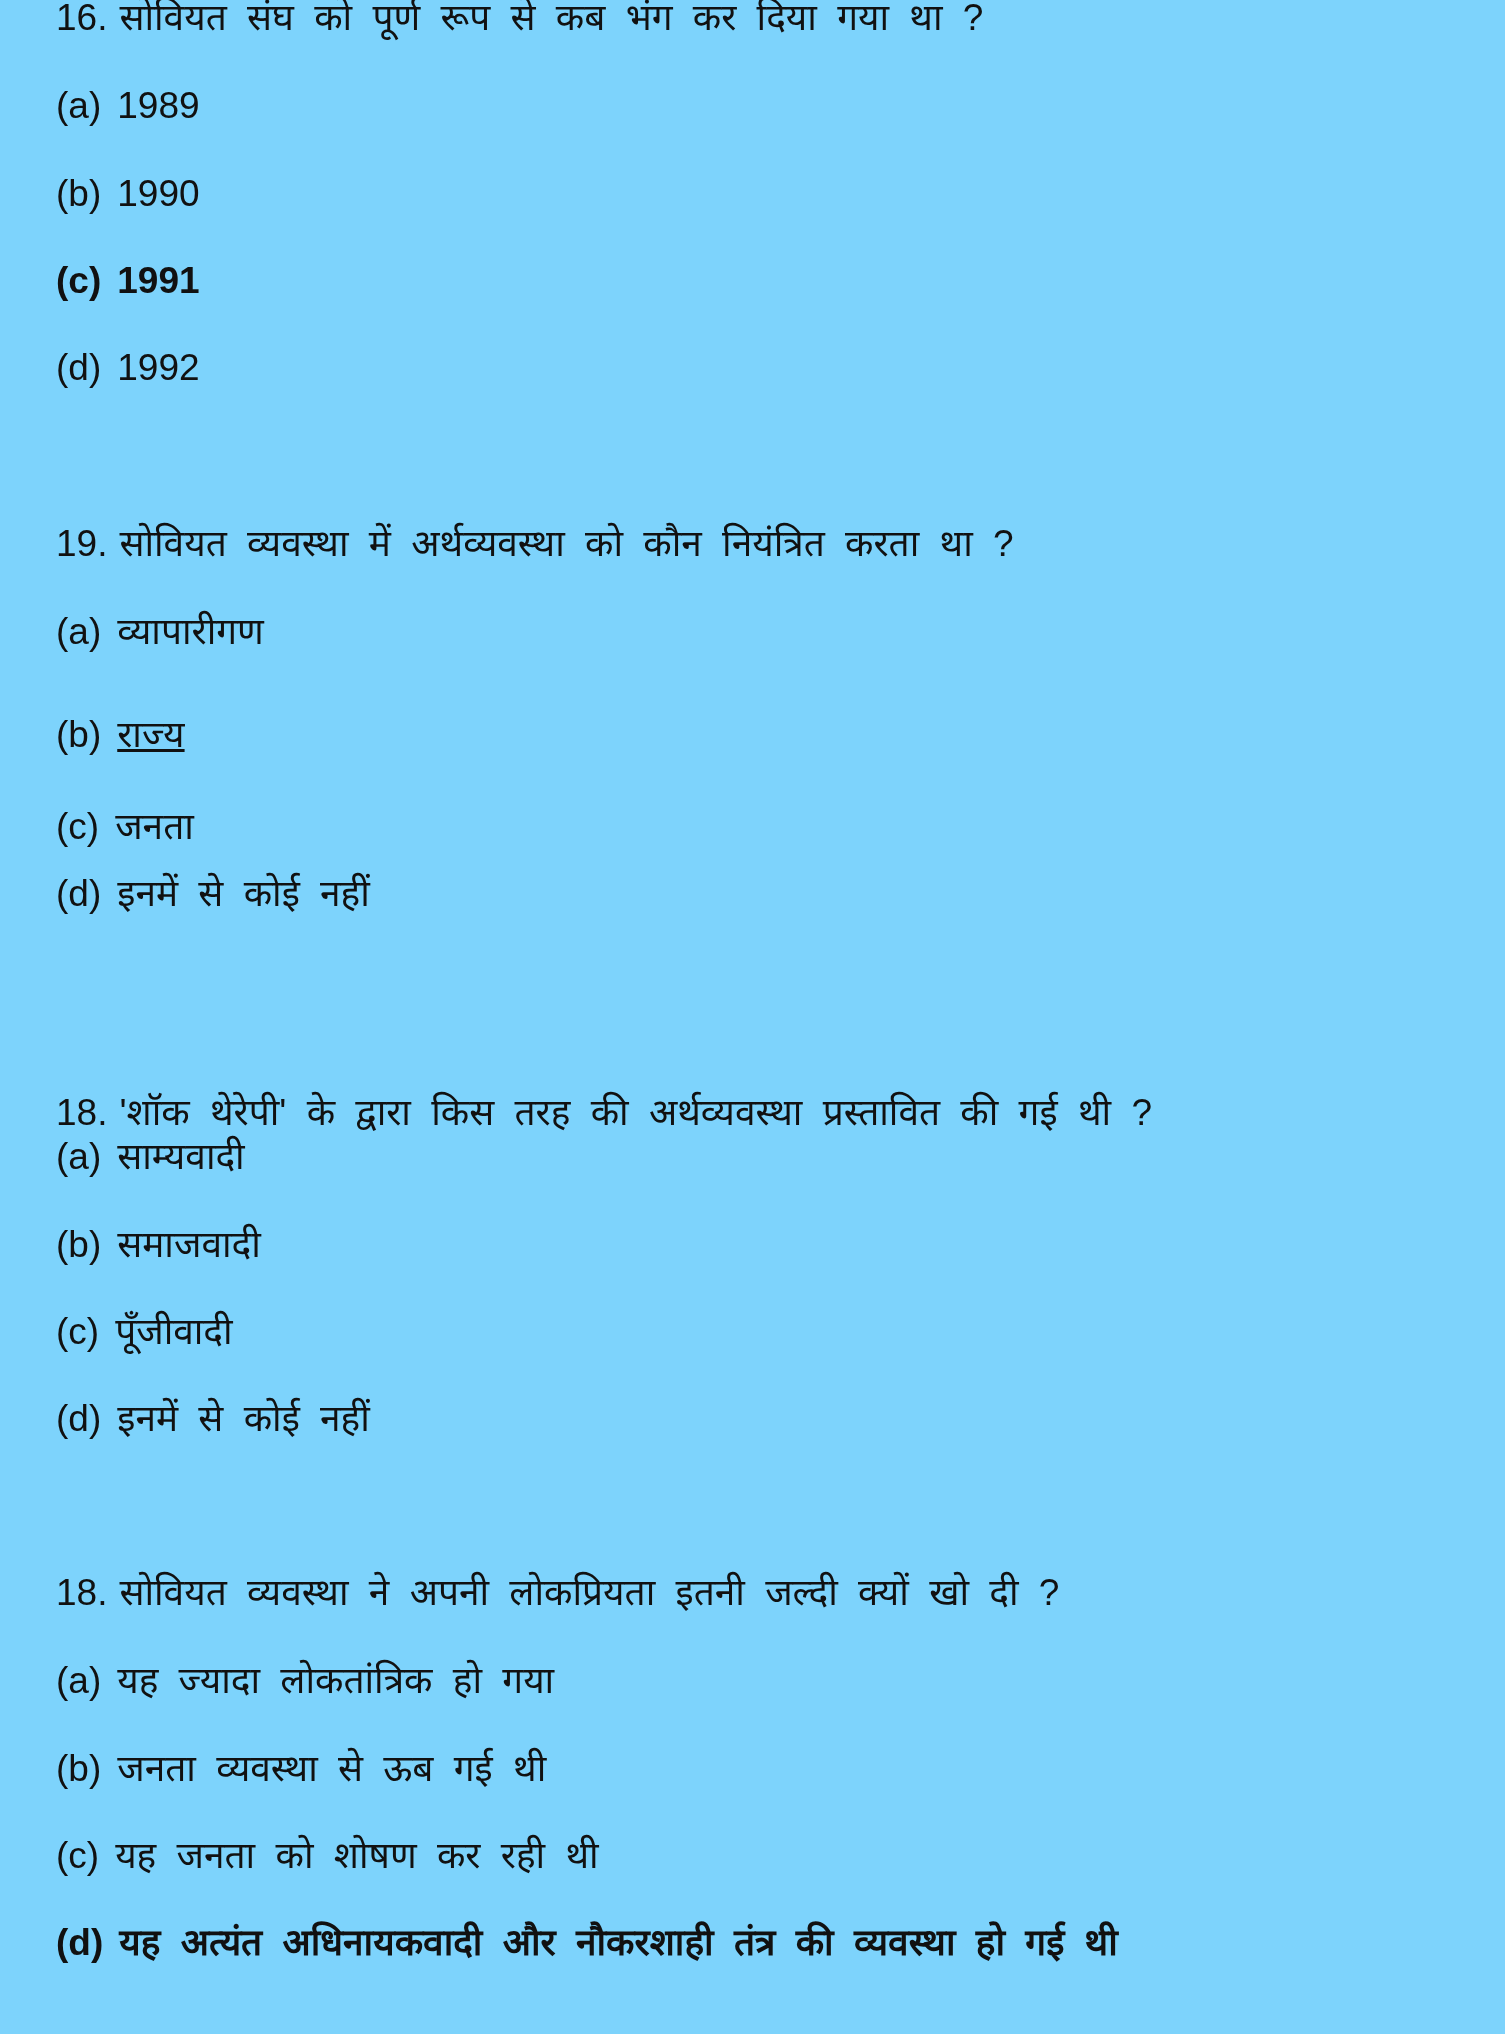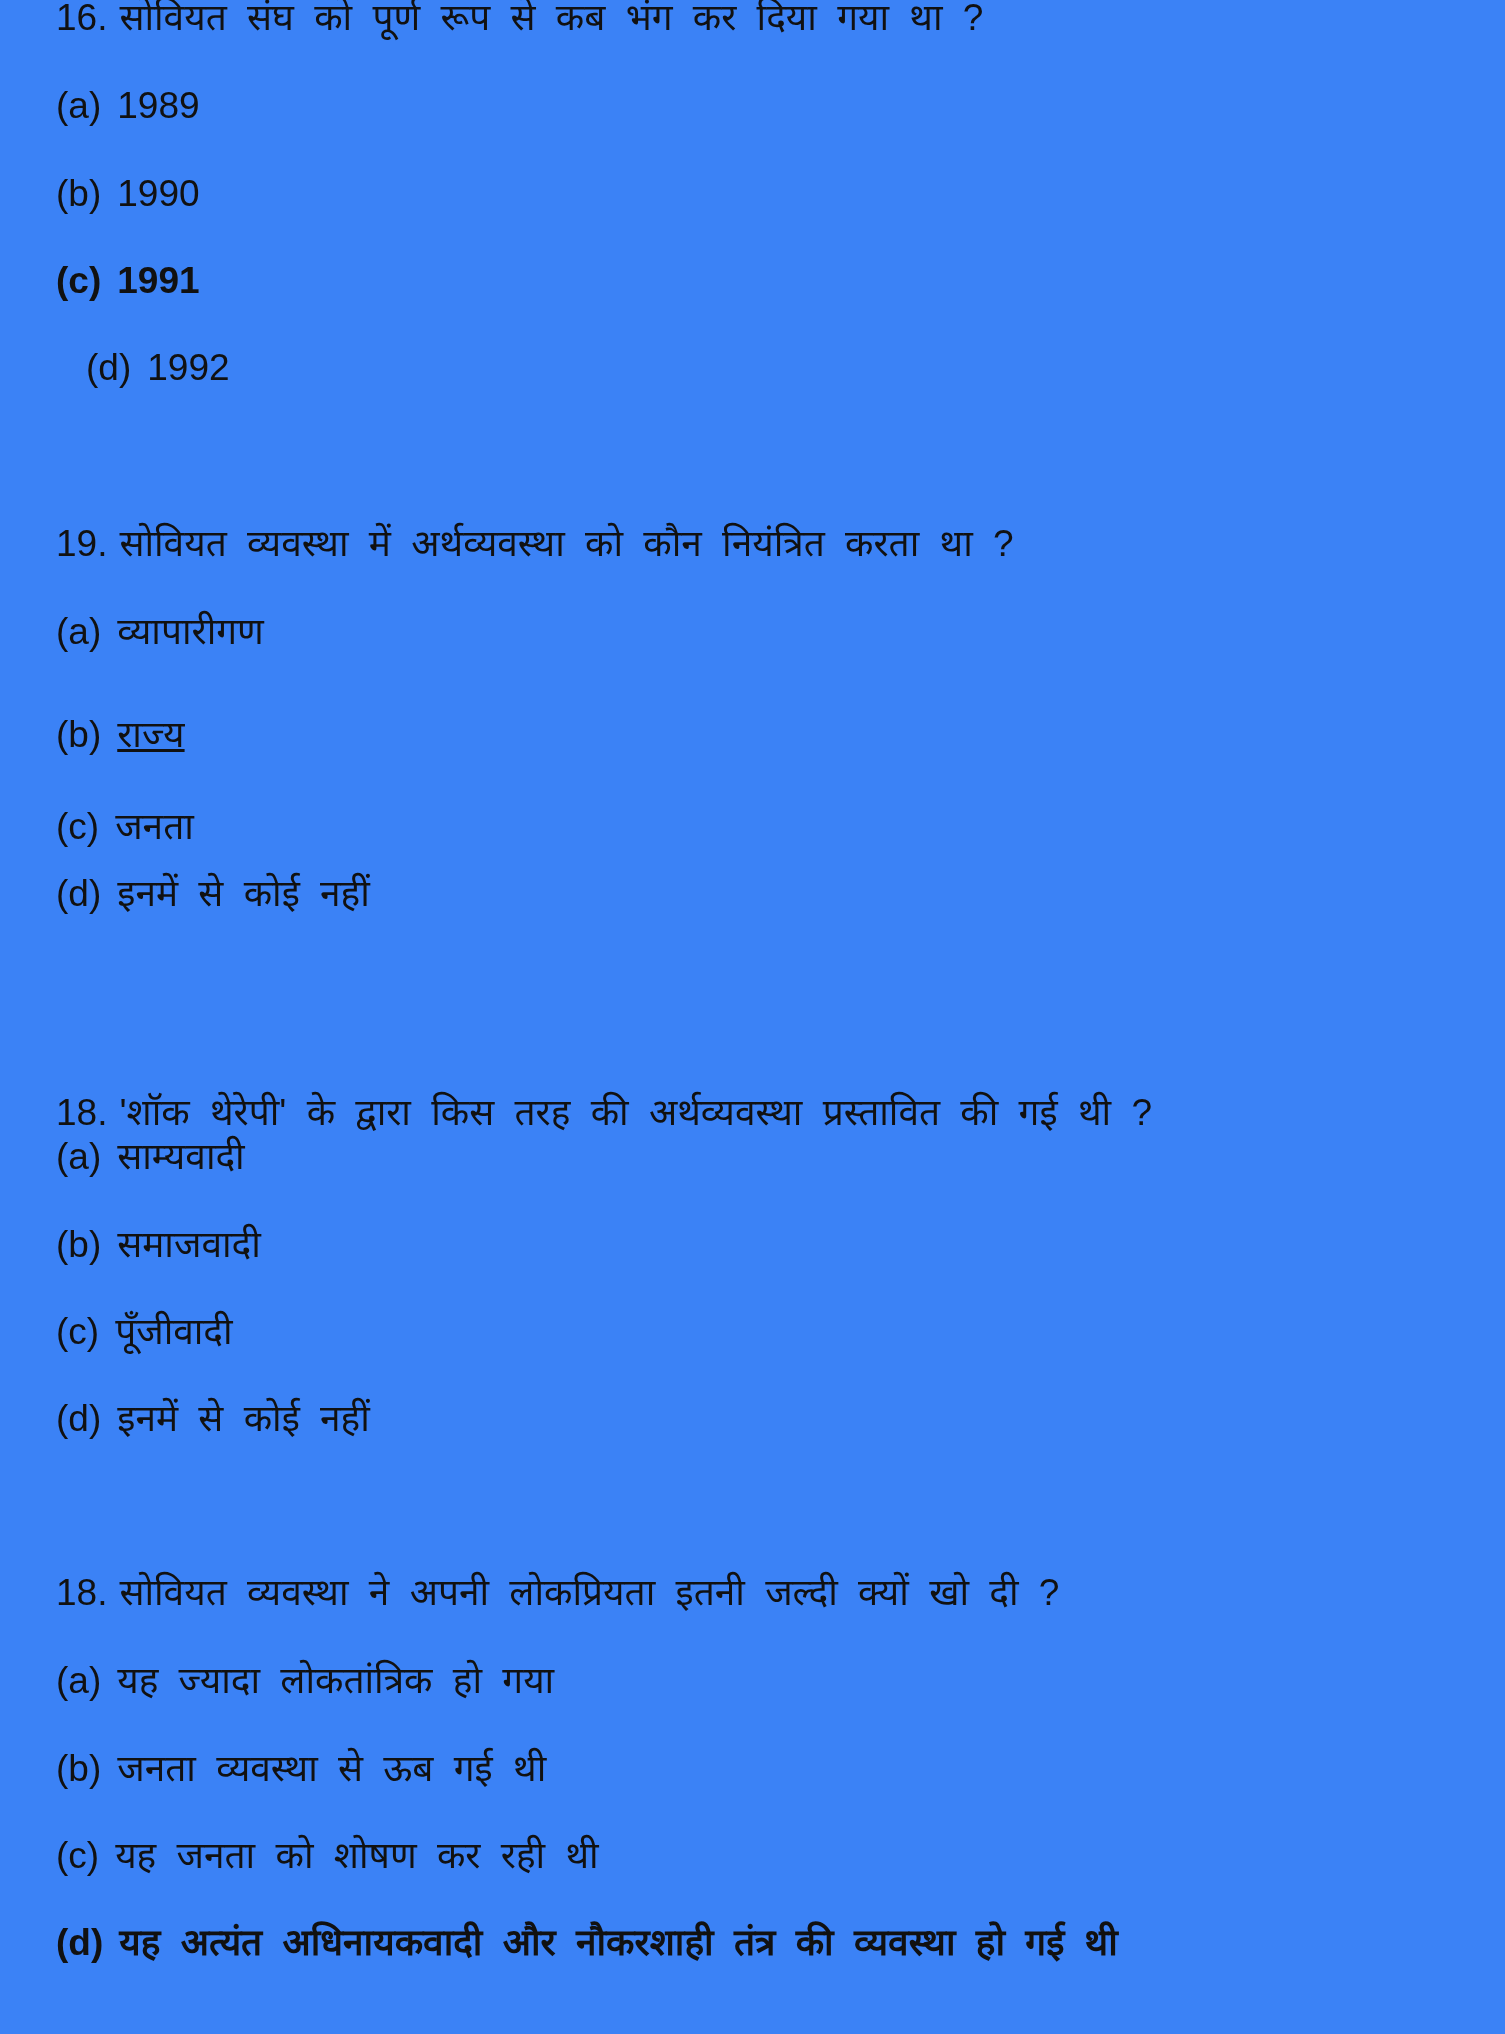--- a/index.html
+++ b/index.html
@@ -14,21 +14,21 @@
       overflow: hidden;
       font-family: "Liberation Sans", "DejaVu Sans", sans-serif;
       color: #111111;
     }
     .page {
       position: absolute;
       left: 0;
       top: 0;
       width: 1505px;
       height: 2034px;
-      background: #3b82f6;
+      background: #7dd3fc;
     }
     .question-block {
       position: absolute;
       left: 56px;
       width: 1420px;
     }
     .q-line, .opt-line {
       position: absolute;
       left: 0;
       white-space: nowrap;
@@ -57,21 +57,21 @@
     </div>
     <div class="opt-line" style="top:88px;">
       <span class="opt-label">(a)</span><span>1989</span>
     </div>
     <div class="opt-line" style="top:176px;">
       <span class="opt-label">(b)</span><span>1990</span>
     </div>
     <div class="opt-line" style="top:263px;font-weight:bold;">
       <span class="opt-label">(c)</span><span>1991</span>
     </div>
-    <div class="opt-line" style="top:350px;margin-left:30px;">
+    <div class="opt-line" style="top:350px;">
       <span class="opt-label">(d)</span><span>1992</span>
     </div>
   </div>
 
   <div class="question-block" style="top:522px;">
     <div class="q-line" style="top:0px;">
       <span class="q-num">19.</span><span>सोवियत व्यवस्था में अर्थव्यवस्था को कौन नियंत्रित करता था ?</span>
     </div>
     <div class="opt-line" style="top:88px;">
       <span class="opt-label">(a)</span><span>व्यापारीगण</span>

